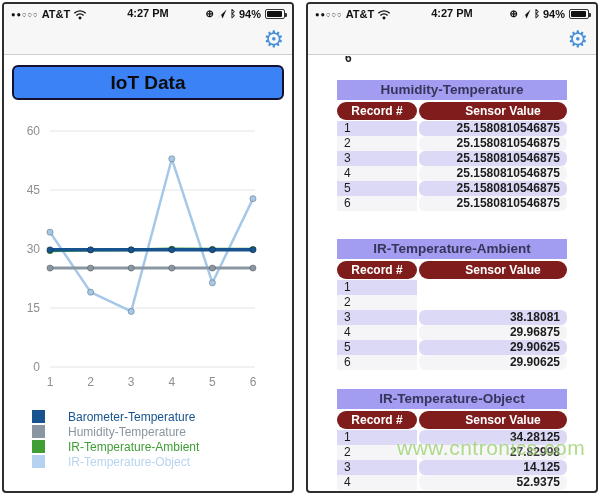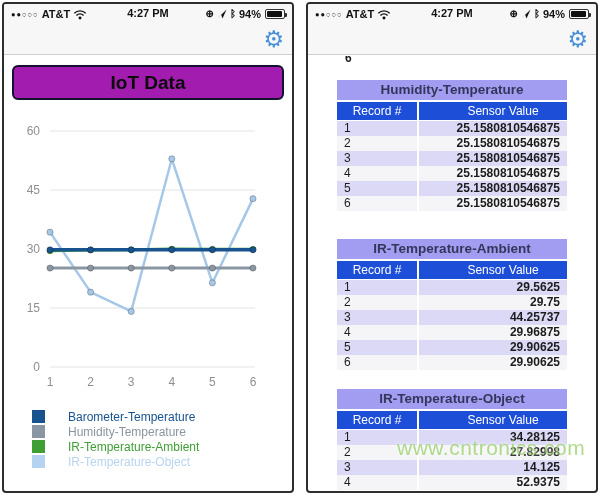--- a/index.html
+++ b/index.html
@@ -20,48 +20,48 @@
   .dots { font-size:7.5px; letter-spacing:1px; color:#111; }
   .sb-time { font-weight:700; position:absolute; left:50%; transform:translateX(-50%); top:3px; }
   .sb-icon { font-size:10px; line-height:10px; }
   .battery { width:20px; height:10px; border:1px solid #333; border-radius:2px; position:relative; margin-left:1px; }
   .battery .fill { position:absolute; left:1px; top:1px; bottom:1px; width:15px; background:#111; border-radius:1px; }
   .battery .nub { position:absolute; right:-3px; top:2.5px; width:2px; height:4px; background:#333; border-radius:0 1px 1px 0; }
   .gear { position:absolute; right:8px; top:22px; font-size:23px; line-height:26px; color:#4a90d9; cursor:pointer;
           font-family:"DejaVu Sans", sans-serif; }
 
   
-  .iot-btn { position:absolute; top:61px; left:8px; right:8px; height:35px; background:#a21caf;
+  .iot-btn { position:absolute; top:61px; left:8px; right:8px; height:35px; background:#3b82f6;
              border:2px solid #12122e; border-radius:6px; text-align:center; line-height:31px;
              font-size:19px; font-weight:700; color:#0b0b0b; }
   #chart { position:absolute; top:102px; left:0; width:288px; height:292px; }
   .legend { position:absolute; top:405px; left:28px; }
   .lg-item { display:flex; align-items:center; height:15px; }
   .lg-swatch { width:13px; height:13px; margin-right:23px; flex:none; }
   .lg-label { font-size:12px;text-align:right; }
 
   
   .partial-row { position:absolute; top:52px; left:29px; width:230px; height:12px; overflow:hidden; }
   .partial-row .inner { display:flex; justify-content:space-between; margin-top:-8px;
                         font-size:12px; font-weight:600; color:#1c1c1c; line-height:20px; padding:0 8px 0 8px; }
   #tables { position:absolute; top:76px; left:29px; width:230px; }
   .sensor-table { width:230px; }
   .sensor-table:nth-child(1) { margin-bottom:28px; }
   .sensor-table:nth-child(2) { margin-bottom:19px; }
   .tbl-title { height:20px; line-height:20px; background:#a39df1; color:#35355c; text-align:center;
                font-size:13.5px; font-weight:700; margin-bottom:2px; }
   .tbl-header { display:flex; height:18px; line-height:18px; margin-bottom:1px; }
-  .tbl-header .hc { background:#1d4ed8; color:#ffffff; font-size:12px; font-weight:400; text-align:center; }
+  .tbl-header .hc { background:#7f1d1d; color:#ffffff; font-size:12px; font-weight:700; text-align:center;border-radius:9px; }
   .hc-rec { width:80px; margin-right:2px; }
   .hc-val { flex:1;padding-left:20px; }
   .tbl-row { display:flex; height:15px; line-height:15px; font-size:12px; color:#1c1c1c; }
   .tbl-row.odd .cell { background:#dbd9f6; }
   .tbl-row.even .cell { background:#f5f5f7; }
   .cell-rec { width:80px; margin-right:2px; padding-left:7px; font-weight:500; }
-  .cell-val { flex:1; text-align:right; padding-right:7px; font-weight:600; }
+  .cell-val { flex:1; text-align:right; padding-right:7px; font-weight:600;border-radius:6px; }
 
   .watermark { position:absolute; left:397px; top:436px; font-size:21px; letter-spacing:0.5px;
                color:rgba(146,205,96,0.72); text-shadow:0 0 4px rgba(255,255,255,0.9); white-space:nowrap; }
 </style>
 </head>
 <body>
 
 <div class="canvas">
 
   <div class="phone" id="phone-left">
@@ -230,29 +230,27 @@
           </div>
         </div>
         <div class="sensor-table">
           <div class="tbl-title">IR-Temperature-Ambient</div>
           <div class="tbl-header">
             <div class="hc hc-rec">Record #</div>
             <div class="hc hc-val">Sensor Value</div>
           </div>
           <div class="tbl-row odd">
             <div class="cell cell-rec">1</div>
-            <div class="cell cell-val">29.5625</div>
           </div>
           <div class="tbl-row even">
             <div class="cell cell-rec">2</div>
-            <div class="cell cell-val">29.75</div>
           </div>
           <div class="tbl-row odd">
             <div class="cell cell-rec">3</div>
-            <div class="cell cell-val">44.25737</div>
+            <div class="cell cell-val">38.18081</div>
           </div>
           <div class="tbl-row even">
             <div class="cell cell-rec">4</div>
             <div class="cell cell-val">29.96875</div>
           </div>
           <div class="tbl-row odd">
             <div class="cell cell-rec">5</div>
             <div class="cell cell-val">29.90625</div>
           </div>
           <div class="tbl-row even">

